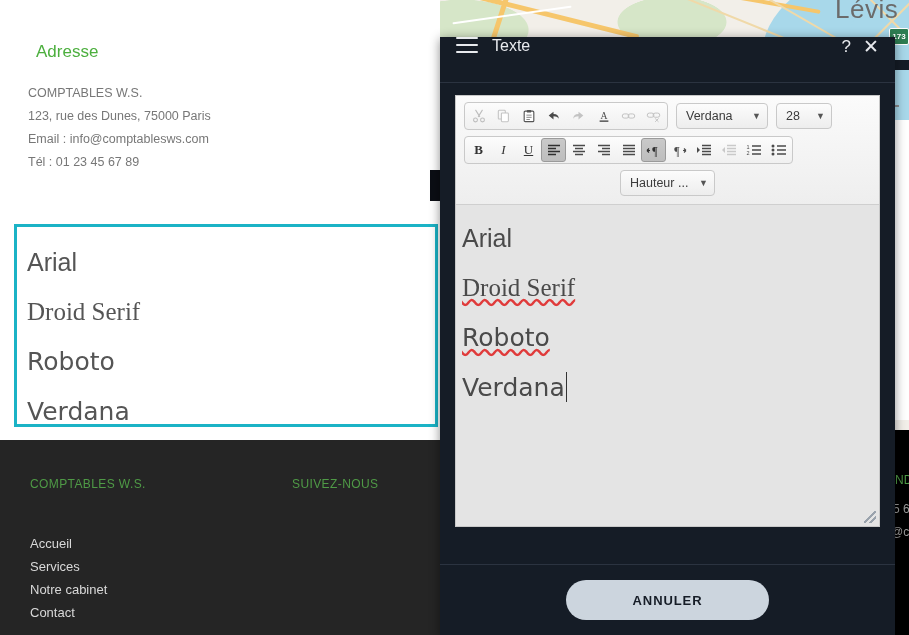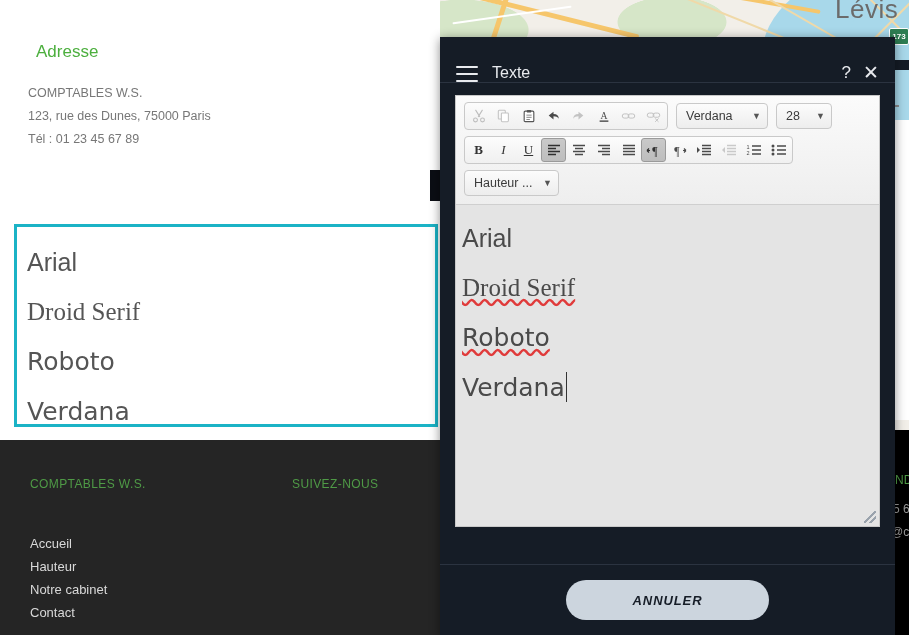--- a/index.html
+++ b/index.html
@@ -101,37 +101,37 @@
   }
 
   
   .dialog {
     position: absolute; left: 440px; top: 37px; width: 455px; height: 598px;
     background: #151c26; box-shadow: 0 2px 10px rgba(0,0,0,.45);
   }
   .dlg-title {
     position: relative; height: 46px;
     border-bottom: 1px solid #2b3340;
-    display: flex; align-items: flex-end; padding: 0 16px;
+    display: flex; align-items: flex-start; padding: 0 16px;
   }
   .hamburger { width: 22px; height: 16px; display: flex; flex-direction: column;
                justify-content: space-between; margin-right: 14px; cursor: pointer; }
   .hamburger span { display: block; height: 2px; background: #e8eaee; border-radius: 1px; }
   .dlg-title-text { color: #e8eaee; font-size: 16px; }
   .dlg-actions { margin-left: auto; display: flex; align-items: center; gap: 12px; }
   .dlg-help { color: #e8eaee; font-size: 17px; cursor: pointer; line-height: 1; }
   .dlg-close { color: #e8eaee; font-size: 19px; cursor: pointer; line-height: 1; }
 
   .dlg-body { padding: 12px 15px 0 15px; }
 
   
   .editor { background: #f7f7f7; border: 1px solid #c8c8c8; }
   .tb-wrap { background: linear-gradient(#fbfbfb,#eeeeee); padding: 6px 8px; }
   .tb-row { display: flex; align-items: center; gap: 8px; margin-bottom: 6px; }
-  .tb-row:last-child { margin-bottom: 2px; }
+  .tb-row:last-child { margin-bottom: 2px; justify-content: center; }
 
   .tb-group {
     display: flex; align-items: center;
     border: 1px solid #c9c9c9; border-radius: 4px;
     background: linear-gradient(#fcfcfc,#f0f0f0);
     padding: 1px;
   }
   .tb-btn {
     width: 25px; height: 24px; display: flex; align-items: center; justify-content: center;
     font-size: 13px; color: #555; cursor: pointer; border-radius: 3px;
@@ -181,21 +181,21 @@
     position: absolute; left: 0; right: 0; bottom: 70px; height: 1px; background: #2b3340;
   }
   .dlg-buttons {
     position: absolute; left: 0; right: 0; bottom: 0; height: 70px;
     display: flex; align-items: center; justify-content: center; gap: 12px;
   }
   .btn {
     height: 40px; border-radius: 22px; border: none; cursor: pointer;
     font-size: 13px; font-weight: bold; letter-spacing: .9px;
   }
-  .btn-cancel { width: 203px; background: #ccd5de; color: #161d27; font-style: italic; }
+  .btn-cancel { width: 203px; background: #ccd5de; color: #161d27; }
   .btn-save   { width: 203px; background: #0fb2c4; color: #0d1620; }
 
   
   .right-frag {
     position: absolute; left: 895px; top: 430px; width: 14px; height: 240px;
     background: #000000; overflow: hidden;
   }
   .right-frag .g { position: absolute; left: 0; top: 43px; color: #4f9a46; font-size: 12px; white-space: nowrap; }
   .right-frag .t1 { position: absolute; left: -2px; top: 72px; color: #9a9a9a; font-size: 12px; white-space: nowrap; }
   .right-frag .t2 { position: absolute; left: -4px; top: 95px; color: #9a9a9a; font-size: 12px; white-space: nowrap; }
@@ -233,38 +233,39 @@
 
   <div class="right-top-dark"></div>
 
   <div class="site">
 
     <div class="site-heading">Adresse</div>
 
     <div class="site-addr">
       <div>COMPTABLES W.S.</div>
       <div>123, rue des Dunes, 75000 Paris</div>
+      <div>Email : info@comptablesws.com</div>
       <div>Tél : 01 23 45 67 89</div>
     </div>
 
     <div class="text-box">
       <div class="line line-arial">Arial</div>
       <div class="line line-serif">Droid Serif</div>
       <div class="line line-roboto">Roboto</div>
       <div class="line line-verd">Verdana</div>
     </div>
 
     <div class="site-footer">
       <div class="footer-col-title" style="left:30px;top:37px;">COMPTABLES W.S.</div>
       <div class="footer-col-title" style="left:292px;top:37px;">SUIVEZ-NOUS</div>
     </div>
 
     <div class="footer-links">
       <a href="#">Accueil</a>
-      <a href="#">Hauteur</a>
+      <a href="#">Services</a>
       <a href="#">Notre cabinet</a>
       <a href="#">Contact</a>
     </div>
 
     <div class="edge-black"></div>
   </div>
 
   <div class="right-frag">
     <div class="g">ND</div>
     <div class="t1">5 67</div>

